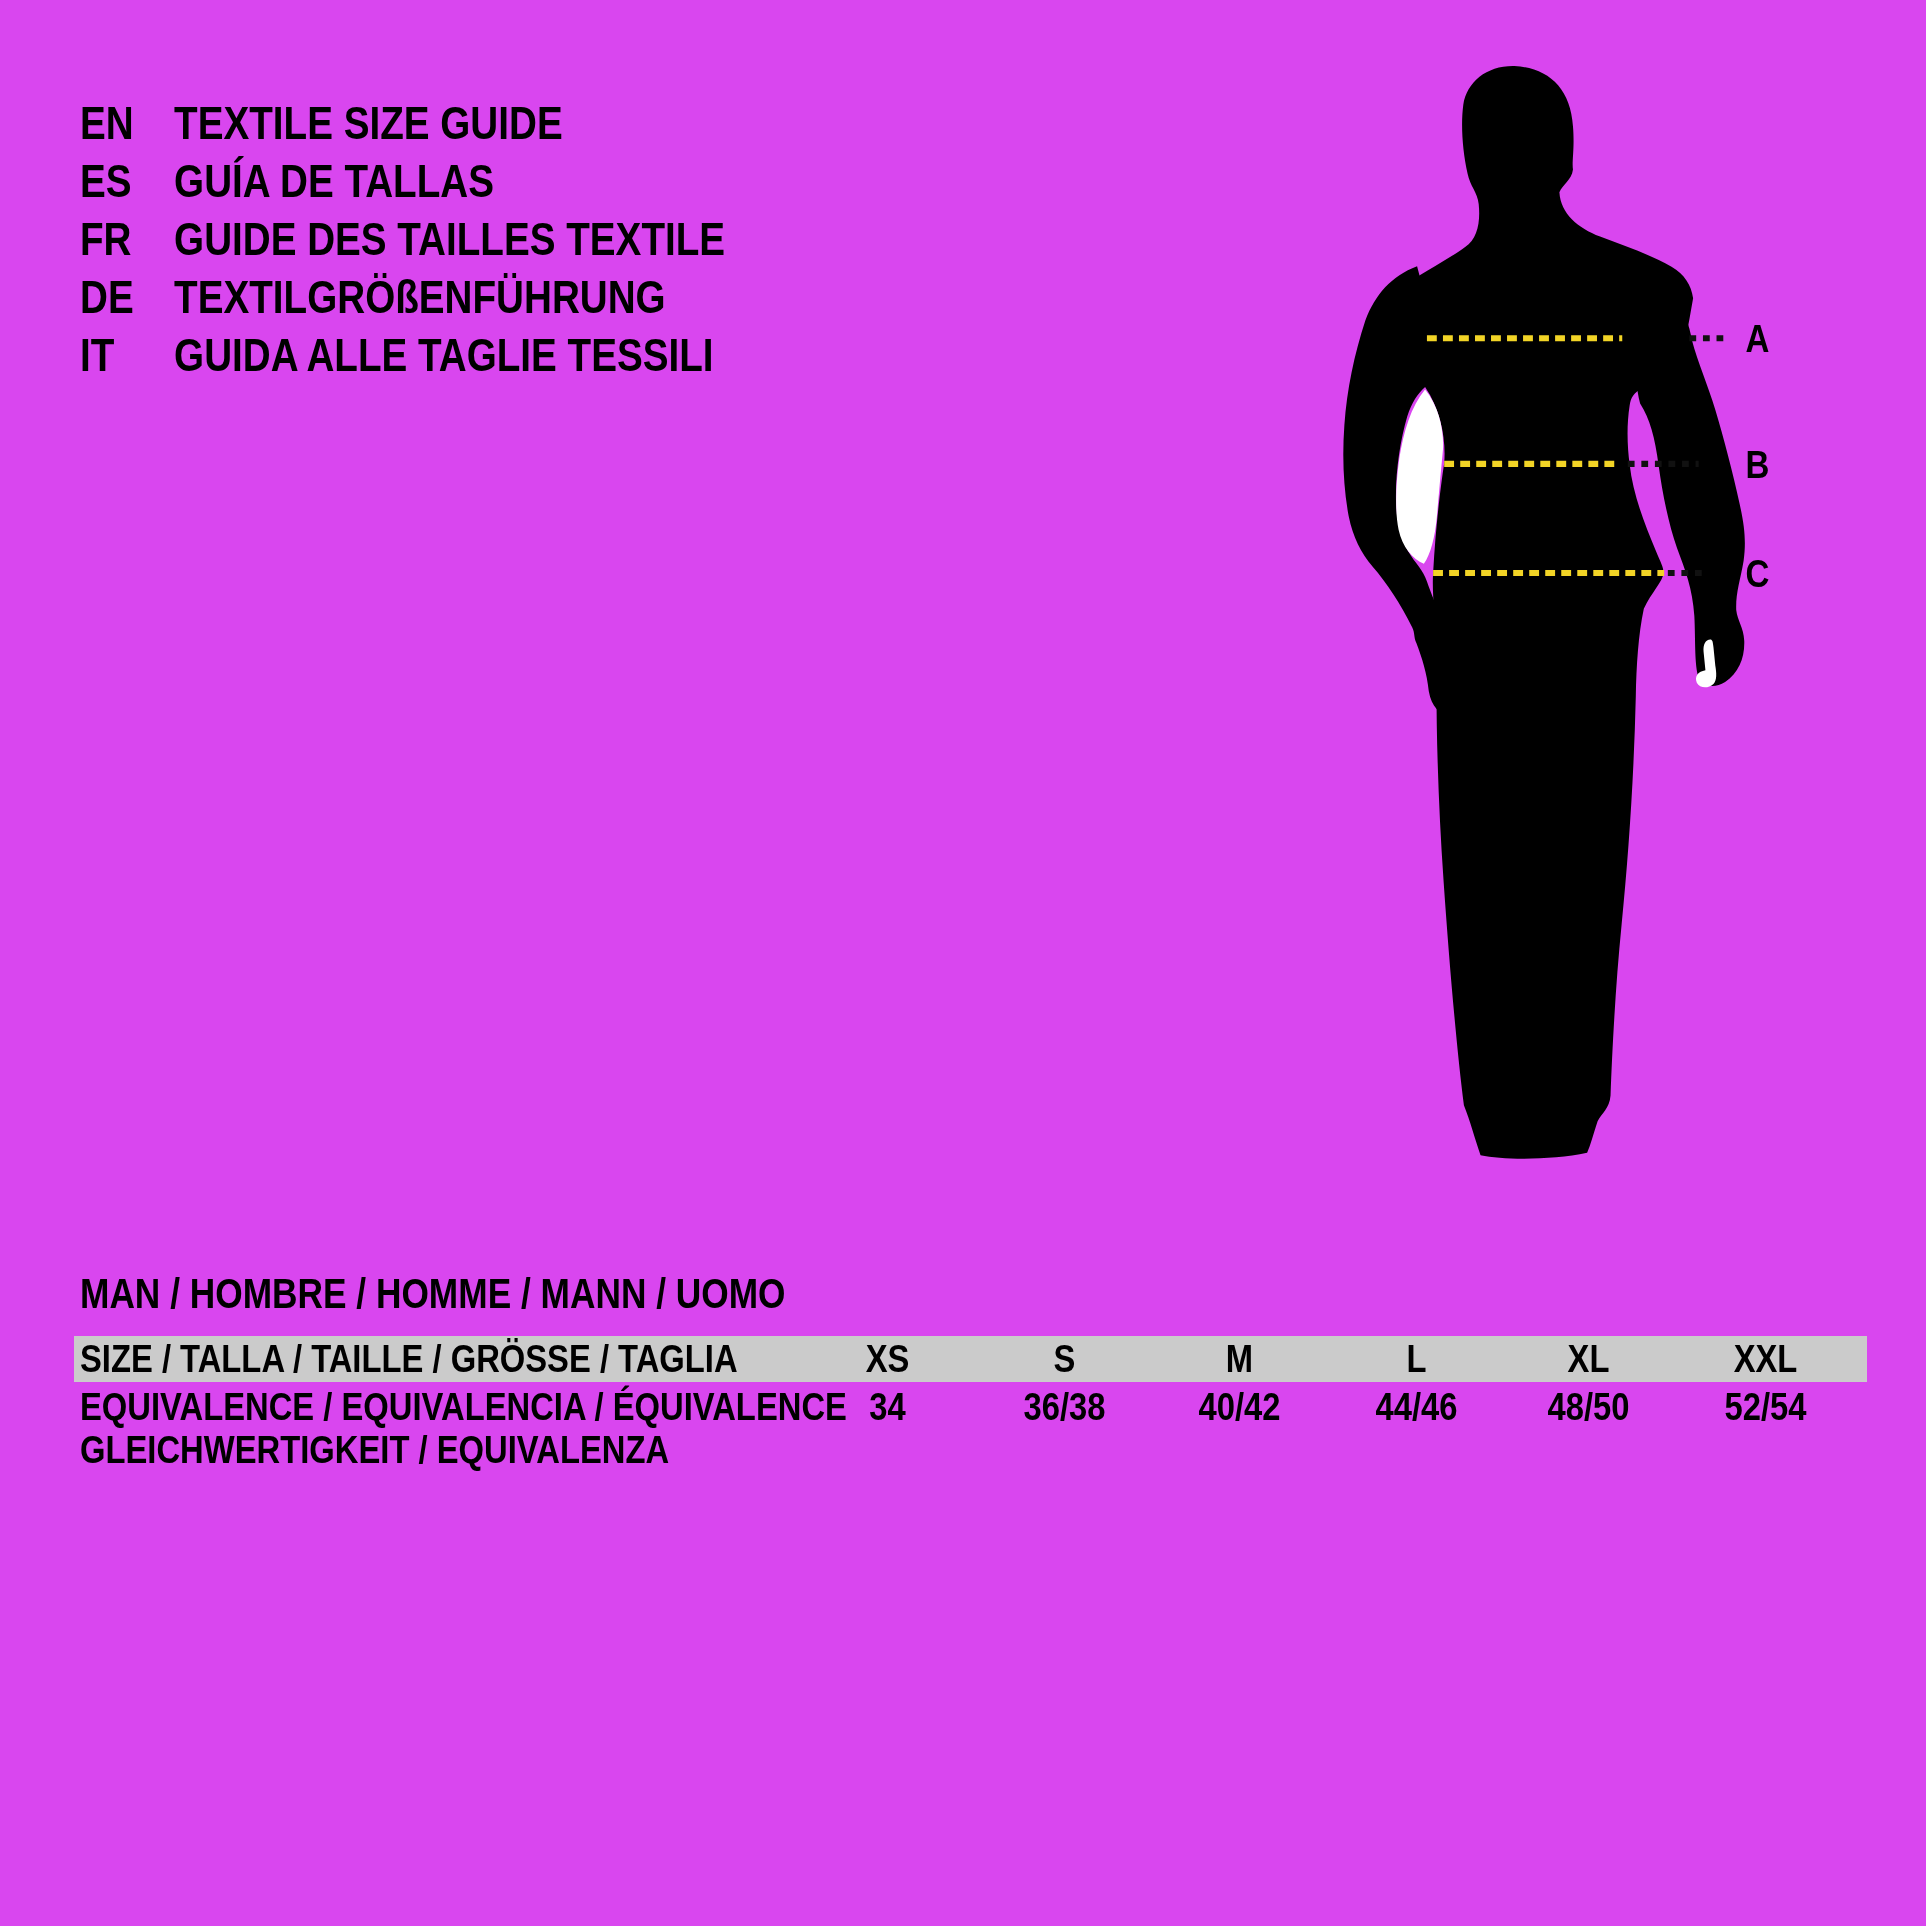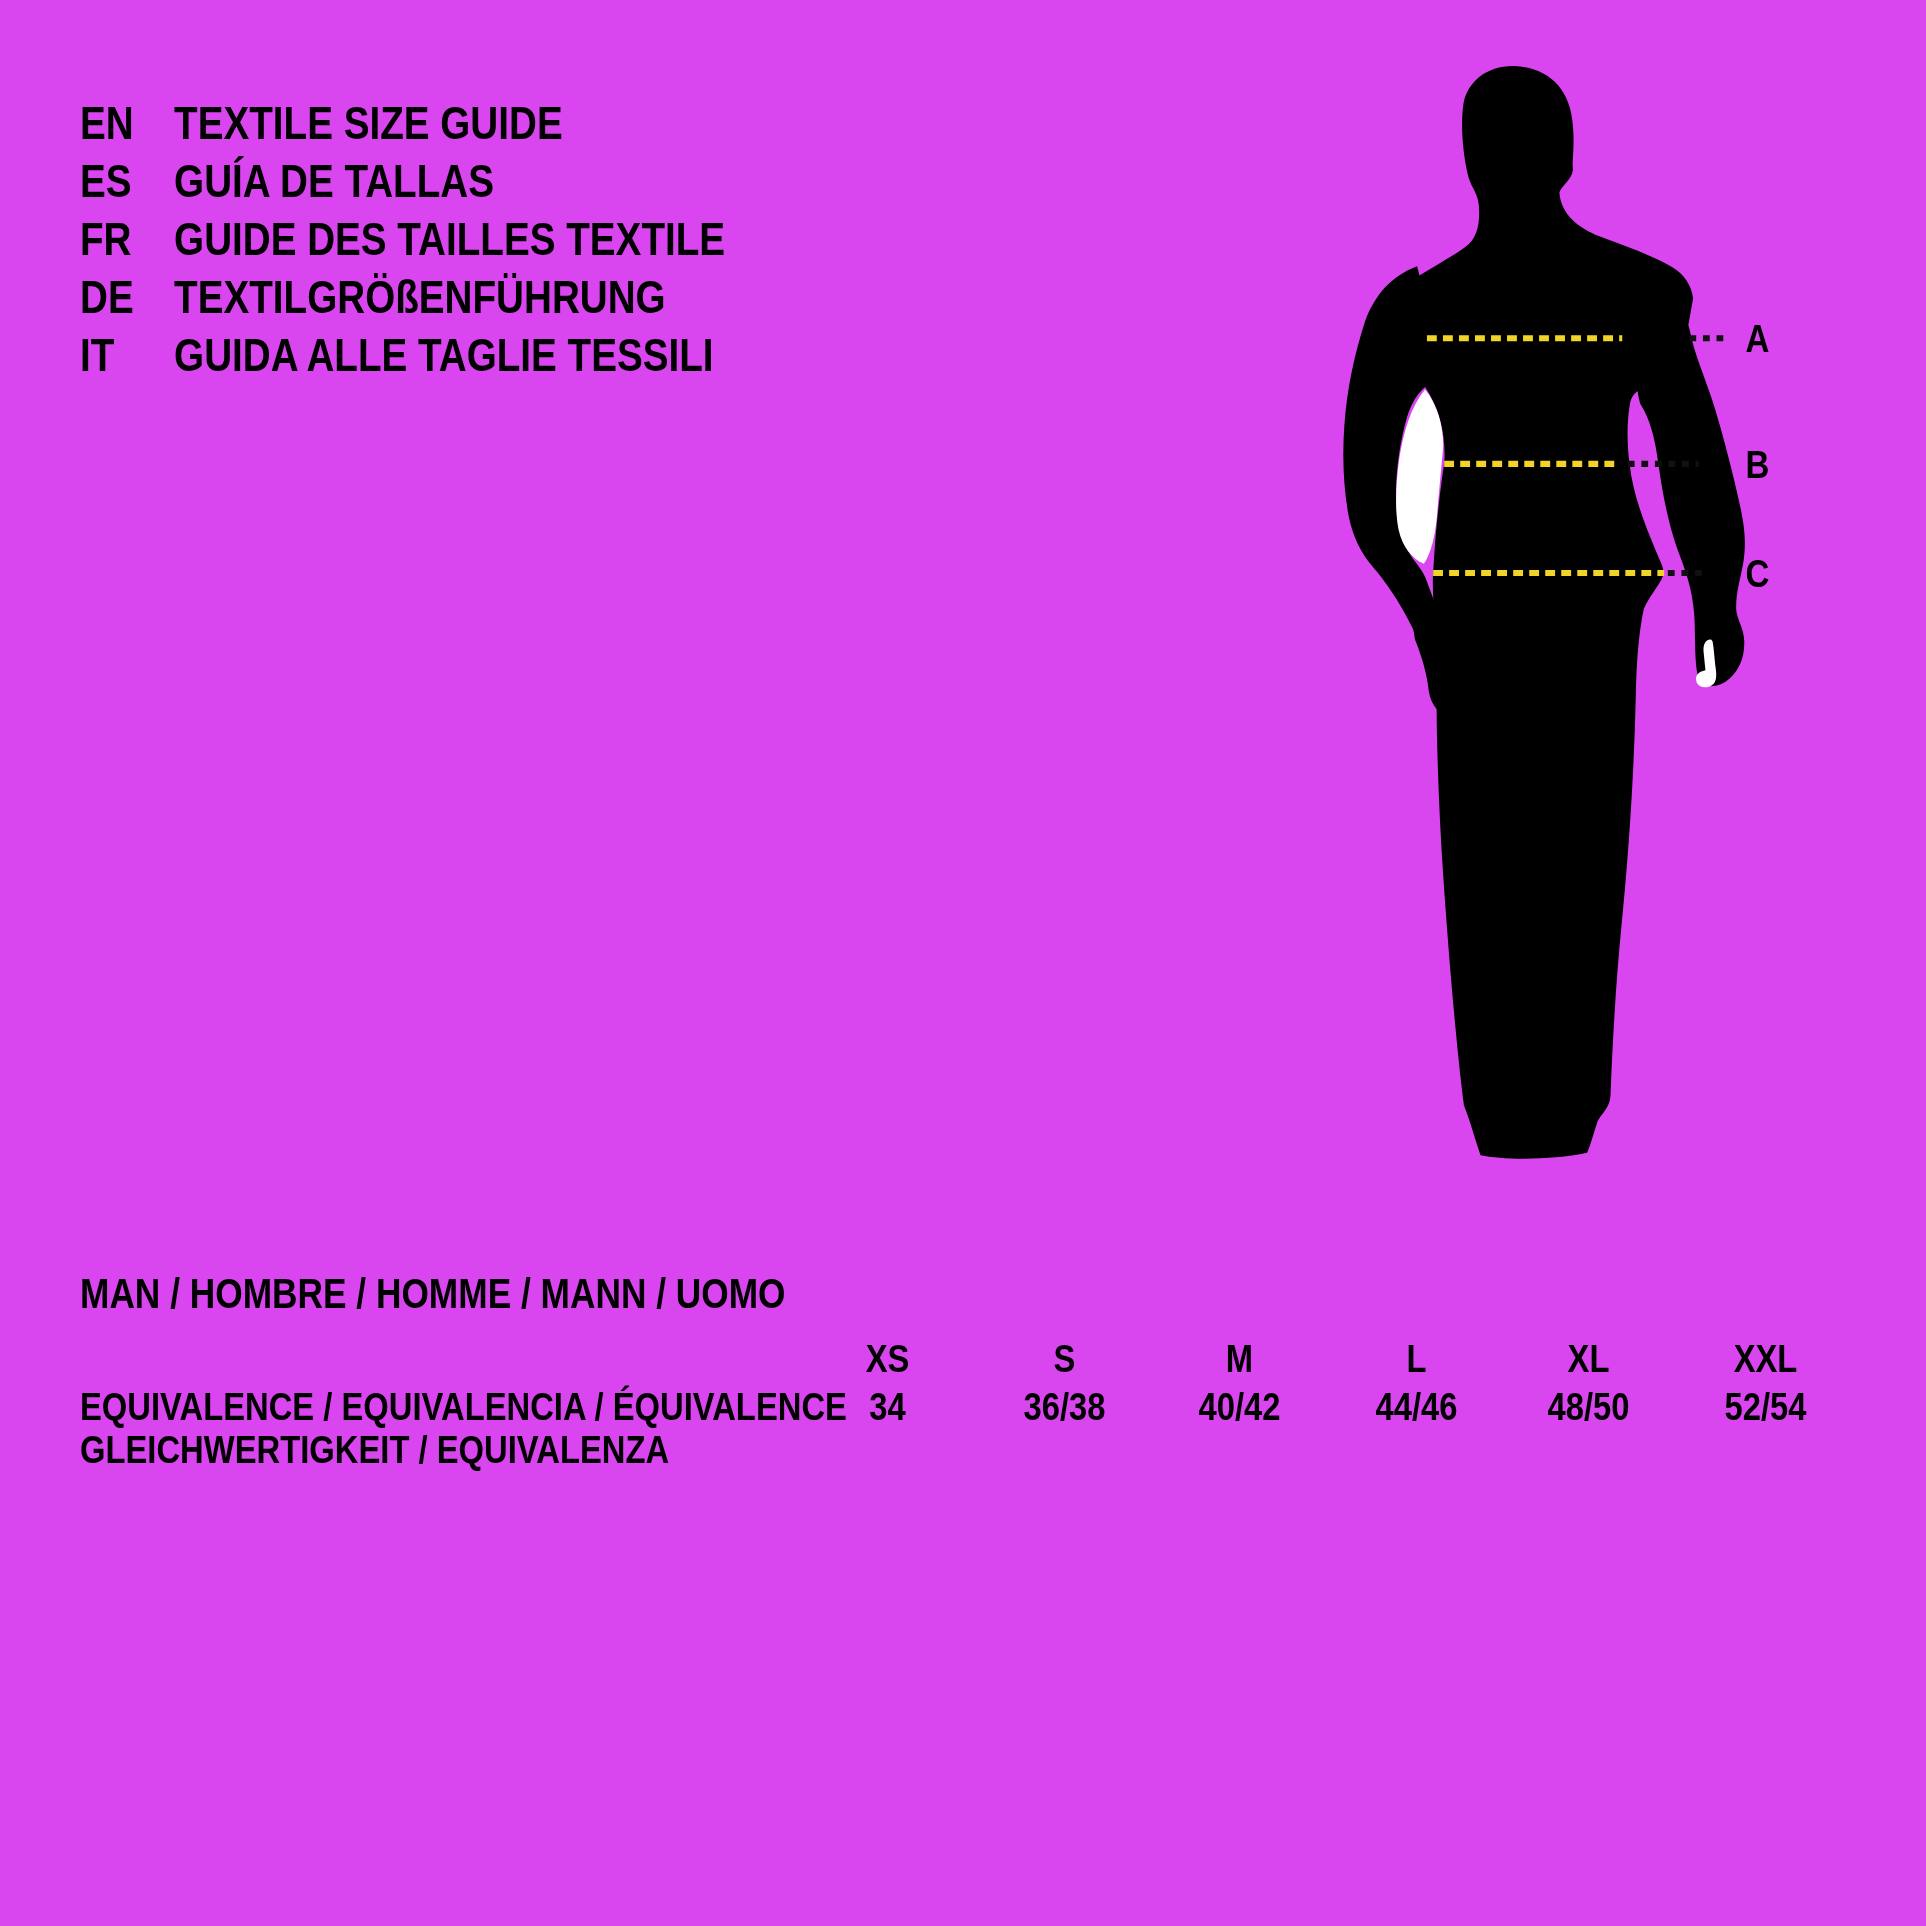--- a/index.html
+++ b/index.html
@@ -270,20 +270,23 @@
 
     <line class="dash-yellow" x1="2326" y1="930" x2="2701" y2="930"></line>
     <line class="dash-black" x1="2707" y1="930" x2="2762" y2="930"></line>
     <g transform="translate(2833 953) scale(0.84 1)">
       <text class="marker-label">C</text>
     </g>
   </svg>
 
   <div class="man-title">MAN / HOMBRE / HOMME / MANN / UOMO</div>
 
+  <div class="size-band">
+    <span class="band-label">SIZE / TALLA / TAILLE / GRÖSSE / TAGLIA</span>
+  </div>
 
   <div class="sizes-row">
     <span class="col c0">XS</span>
     <span class="col c1">S</span>
     <span class="col c2">M</span>
     <span class="col c3">L</span>
     <span class="col c4">XL</span>
     <span class="col c5">XXL</span>
   </div>
 

